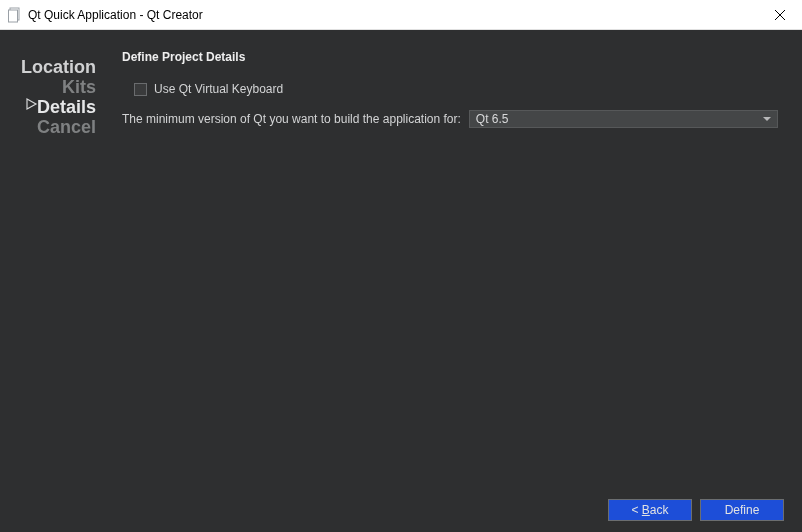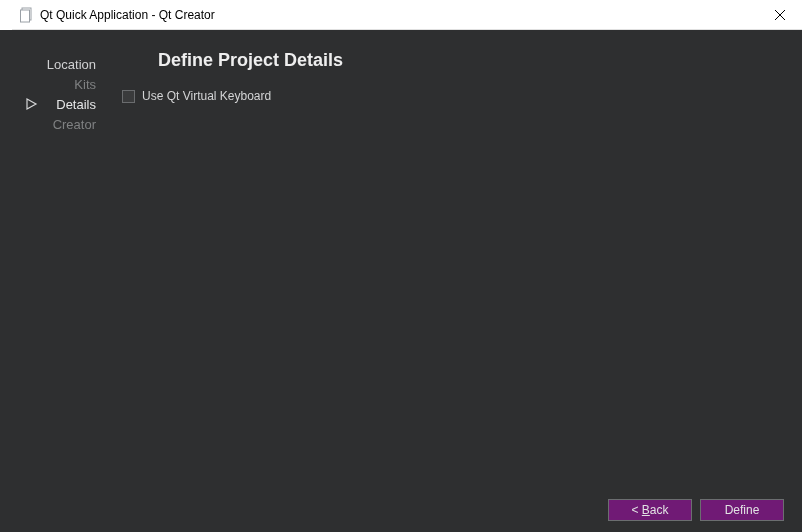--- a/index.html
+++ b/index.html
@@ -12,21 +12,20 @@
       overflow: hidden;
     }
     .titlebar {
       height: 30px;
       background: #ffffff;
       display: flex;
       align-items: center;
       padding: 0 8px;
       border-bottom: 1px solid #e0e0e0;
       position: relative;
-      margin-left: 12px;
     }
     .titlebar-icon {
       width: 14px;
       height: 16px;
       margin-right: 6px;
       display: inline-block;
       position: relative;
     }
     .titlebar-icon svg { display: block; }
     .titlebar-title {
@@ -55,52 +54,52 @@
       width: 106px;
       padding: 24px 0 0 0;
       background: #2e2f30;
     }
     .sidebar-item {
       display: flex;
       align-items: flex-start;
       justify-content: flex-end;
       padding: 3px 10px 3px 0;
       color: #7f8182;
-      font-size: 13px;
+      font-size: 18px;
       position: relative;
       height: 20px;
+      font-weight: bold;
     }
     .sidebar-item.enabled { color: #d0d1d2; }
     .sidebar-item.active { color: #e6e7e8; }
     .sidebar-arrow {
       position: absolute;
       left: 24px;
       display: inline-flex;
       width: 14px;
       height: 14px;
     }
     .sidebar-label { text-align: right; }
 
     .main {
       flex: 1;
       padding: 20px 24px 16px 16px;
       color: #d6d7d8;
     }
     .main-heading {
-      font-size: 18px;
+      font-size: 12px;
       font-weight: 600;
       color: #eeeeee;
       margin-bottom: 18px;
-      margin-left: 36px;
     }
     .checkbox-row {
       display: flex;
       align-items: center;
       margin-bottom: 14px;
-      margin-left: 0;
+      margin-left: 12px;
     }
     .checkbox {
       width: 13px;
       height: 13px;
       border: 1px solid #6a6c6e;
       background: #3a3b3c;
       margin-right: 7px;
       cursor: pointer;
     }
     .checkbox-label {
@@ -147,21 +146,21 @@
       background: #2e2f30;
       display: flex;
       align-items: center;
       justify-content: flex-end;
       padding: 0 18px;
       gap: 8px;
     }
     .btn {
       min-width: 84px;
       height: 22px;
-      background: #701a75;
+      background: #1d4ed8;
       border: 1px solid #6b6e70;
       color: #e1e2e3;
       font-size: 12px;
       display: flex;
       align-items: center;
       justify-content: center;
       cursor: pointer;
       padding: 0 3px;
     }
     .btn .ul { text-decoration: underline; }
@@ -195,32 +194,39 @@
     </div>
     <div class="sidebar-item enabled active">
       <span class="sidebar-arrow">
         <svg width="14" height="14" viewBox="0 0 14 14">
           <polygon points="3,2 12,7 3,12" fill="none" stroke="#d6d7d8" stroke-width="1.2"></polygon>
         </svg>
       </span>
       <span class="sidebar-label">Details</span>
     </div>
     <div class="sidebar-item">
-      <span class="sidebar-label">Creator</span>
+      <span class="sidebar-label">Cancel</span>
     </div>
   </div>
 
   <div class="main">
     <div class="main-heading">Define Project Details</div>
 
     <div class="checkbox-row">
       <div class="checkbox"></div>
       <span class="checkbox-label">Use Qt Virtual Keyboard</span>
     </div>
 
+    <div class="selectrow">
+      <span class="selectrow-label">The minimum version of Qt you want to build the application for:</span>
+      <div class="combo">
+        <span>Qt 6.5</span>
+        <span class="combo-arrow"></span>
+      </div>
+    </div>
   </div>
 </div>
 
 <div class="buttonbar">
   <div class="btn">
     <span>&lt; <span class="ul">B</span>ack</span>
   </div>
   <div class="btn">
     <span>Define</span>
   </div>

